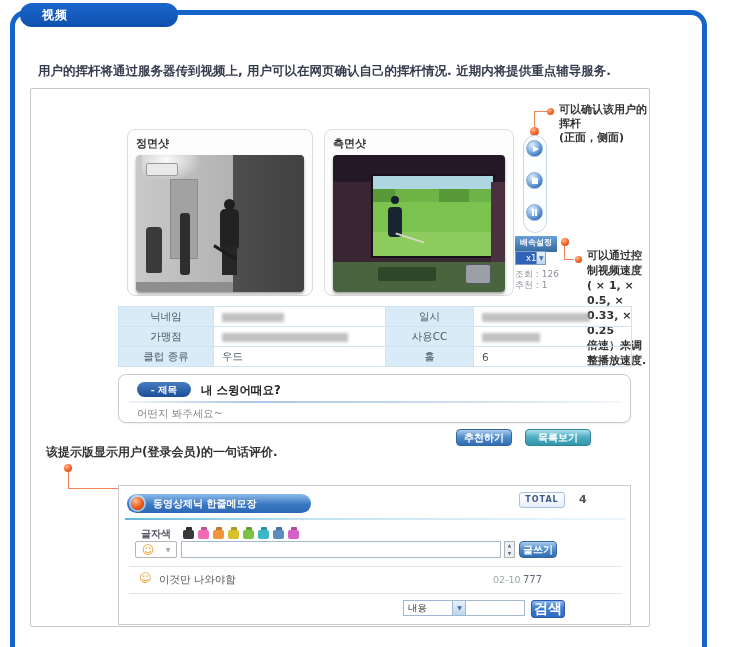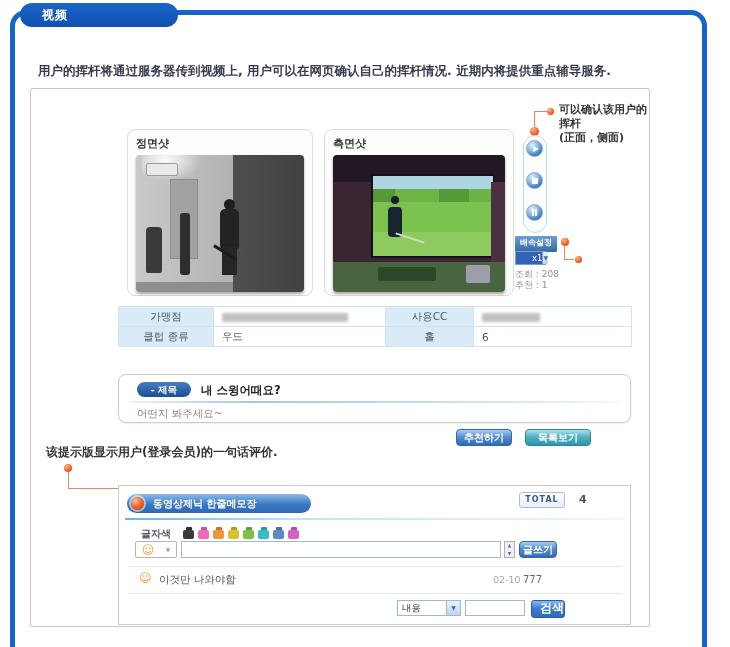--- a/index.html
+++ b/index.html
@@ -59,21 +59,21 @@
         display:flex;align-items:center;justify-content:center;cursor:pointer;}
   .glyph-play{width:0;height:0;border-left:6px solid #fff;border-top:3.5px solid transparent;border-bottom:3.5px solid transparent;margin-left:2px;}
   .glyph-stop{width:6px;height:6px;background:#fff;}
   .glyph-pause{width:2px;height:7px;background:#fff;box-shadow:3px 0 0 #fff;margin-right:3px;}
 
   
   .speed-badge{left:484px;top:147px;width:42px;height:16px;border-radius:1px;
                background:linear-gradient(#6aa0d8,#35699f);color:#fff;font-size:8px;font-weight:bold;
                line-height:13px;text-align:center;}
   .speed-select{left:484px;top:162px;width:31px;height:14px;border:1px solid #7b9cc4;display:flex;box-sizing:border-box;cursor:pointer;}
-  .speed-val{flex:1;background:#2f62b8;color:#fff;font-size:8.5px;line-height:12px;padding-left:16px;}
+  .speed-val{flex:1;background:#2f62b8;color:#fff;font-size:8.5px;line-height:12px;padding-left:10px;}
   .speed-arrow{width:11px;background:linear-gradient(#eaf2fb,#bcd6ee);border-left:1px solid #7b9cc4;
                color:#3a6fb0;font-size:6px;line-height:12px;text-align:center;}
   .stat{left:484px;color:#8a8f98;font-size:9px;}
 
   
   .itable{left:87px;top:217px;width:513px;border-collapse:collapse;table-layout:fixed;font-size:10.5px;color:#4c5560;}
   .itable td{border:1px solid #cfe3f1;height:20px;padding:0 8px;box-sizing:border-box;}
   .itable td.lab{background:#d9ebf7;text-align:center;padding:0;color:#4a5866;}
   .blur-bar{display:inline-block;height:9px;background:#a0a0a0;border-radius:1px;filter:blur(1.4px);opacity:.65;vertical-align:middle;}
 
@@ -116,26 +116,26 @@
   .spinner{left:385px;top:55px;width:11px;height:17px;border:1px solid #b0b0b0;box-sizing:border-box;
            display:flex;flex-direction:column;background:#eef2f6;cursor:pointer;}
   .spinner span{flex:1;font-size:4.5px;line-height:7px;text-align:center;color:#667;}
   .wbtn{left:400px;top:55px;width:38px;}
   .cdiv2{left:10px;top:80px;width:493px;height:1px;background:#e3e3e3;}
   .crow-face{left:20px;top:86px;}
   .crow-text{left:40px;top:87px;font-size:10.5px;color:#555;}
   .crow-date{left:374px;top:88px;font-size:9.5px;color:#9aa;}
   .crow-views{left:404px;top:88px;font-size:10px;color:#667;}
   .cdiv3{left:10px;top:107px;width:493px;height:1px;background:#e3e3e3;}
-  .srch-select{left:278px;top:114px;width:64px;height:16px;border:1px solid #9cb8d2;display:flex;box-sizing:border-box;background:#fff;cursor:pointer;}
+  .srch-select{left:284px;top:114px;width:64px;height:16px;border:1px solid #9cb8d2;display:flex;box-sizing:border-box;background:#fff;cursor:pointer;}
   .srch-val{flex:1;font-size:9.5px;color:#333;line-height:14px;padding-left:4px;}
   .srch-arrow{width:13px;background:linear-gradient(#eaf2fb,#bcd6ee);border-left:1px solid #9cb8d2;color:#3a6fb0;font-size:6px;line-height:14px;text-align:center;}
   .srch-input{left:346px;top:114px;width:60px;height:16px;border:1px solid #a6b8cc;box-sizing:border-box;font-size:10px;padding:0 3px;}
-  .sbtn{left:412px;top:114px;width:32px;height:16px;border-radius:3px;line-height:15px;font-size:12px;
-        background:linear-gradient(#8ab8ec,#3d7cd0 45%,#2f6ac0);border:1px solid #2a5aa8;color:#fff;font-weight:bold;text-align:right;cursor:pointer;}
+  .sbtn{left:412px;top:114px;width:32px;height:16px;border-radius:3px;line-height:15px;font-size:14px;
+        background:linear-gradient(#8ab8ec,#3d7cd0 45%,#2f6ac0);border:1px solid #2a5aa8;color:#fff;font-weight:bold;text-align:center;cursor:pointer;}
 
   .memo-note{left:15px;top:355px;font-size:12px;font-weight:bold;color:#333;}
 </style>
 </head>
 <body>
 
 <div class="stage">
 
   <div class="abs frame"></div>
   <div class="abs tab">
@@ -199,32 +199,43 @@
     <div class="abs speed-badge">배속설정</div>
     <div class="abs dot" style="left:530px;top:149px;width:8px;height:8px;"></div>
     <div class="abs cline" style="left:533px;top:157px;width:1px;height:13px;"></div>
     <div class="abs cline" style="left:533px;top:170px;width:10px;height:1px;"></div>
     <div class="abs dot" style="left:544px;top:167px;width:7px;height:7px;"></div>
 
     <div class="abs speed-select">
       <span class="speed-val">x1</span>
       <span class="speed-arrow">▼</span>
     </div>
-    <div class="abs stat" style="top:179px;">조회 : 208</div>
+    <div class="abs stat" style="top:179px;">조회 : 126</div>
     <div class="abs stat" style="top:190px;">추천 : 1</div>
 
+    <div class="abs callout" style="left:556px;top:159px;line-height:15px;">
+      <div>可以通过控制视频速度</div>
+      <div>( × 1, × 0.5, × 0.33, × 0.25</div>
+      <div>倍速）来调整播放速度.</div>
+    </div>
 
     <table class="abs itable">
       <colgroup>
           <col style="width:95px">
           <col style="width:172px">
           <col style="width:88px">
           <col style="width:158px">
         </colgroup>
       <tbody>
+          <tr>
+        <td class="lab">닉네임</td>
+        <td><span class="blur-bar" style="width:62px"></span></td>
+        <td class="lab">일시</td>
+        <td><span class="blur-bar" style="width:108px"></span></td>
+      </tr>
       <tr>
         <td class="lab">가맹점</td>
         <td><span class="blur-bar" style="width:126px"></span></td>
         <td class="lab">사용CC</td>
         <td><span class="blur-bar" style="width:58px"></span></td>
       </tr>
       <tr>
         <td class="lab">클럽 종류</td>
         <td>우드</td>
         <td class="lab">홀</td>

